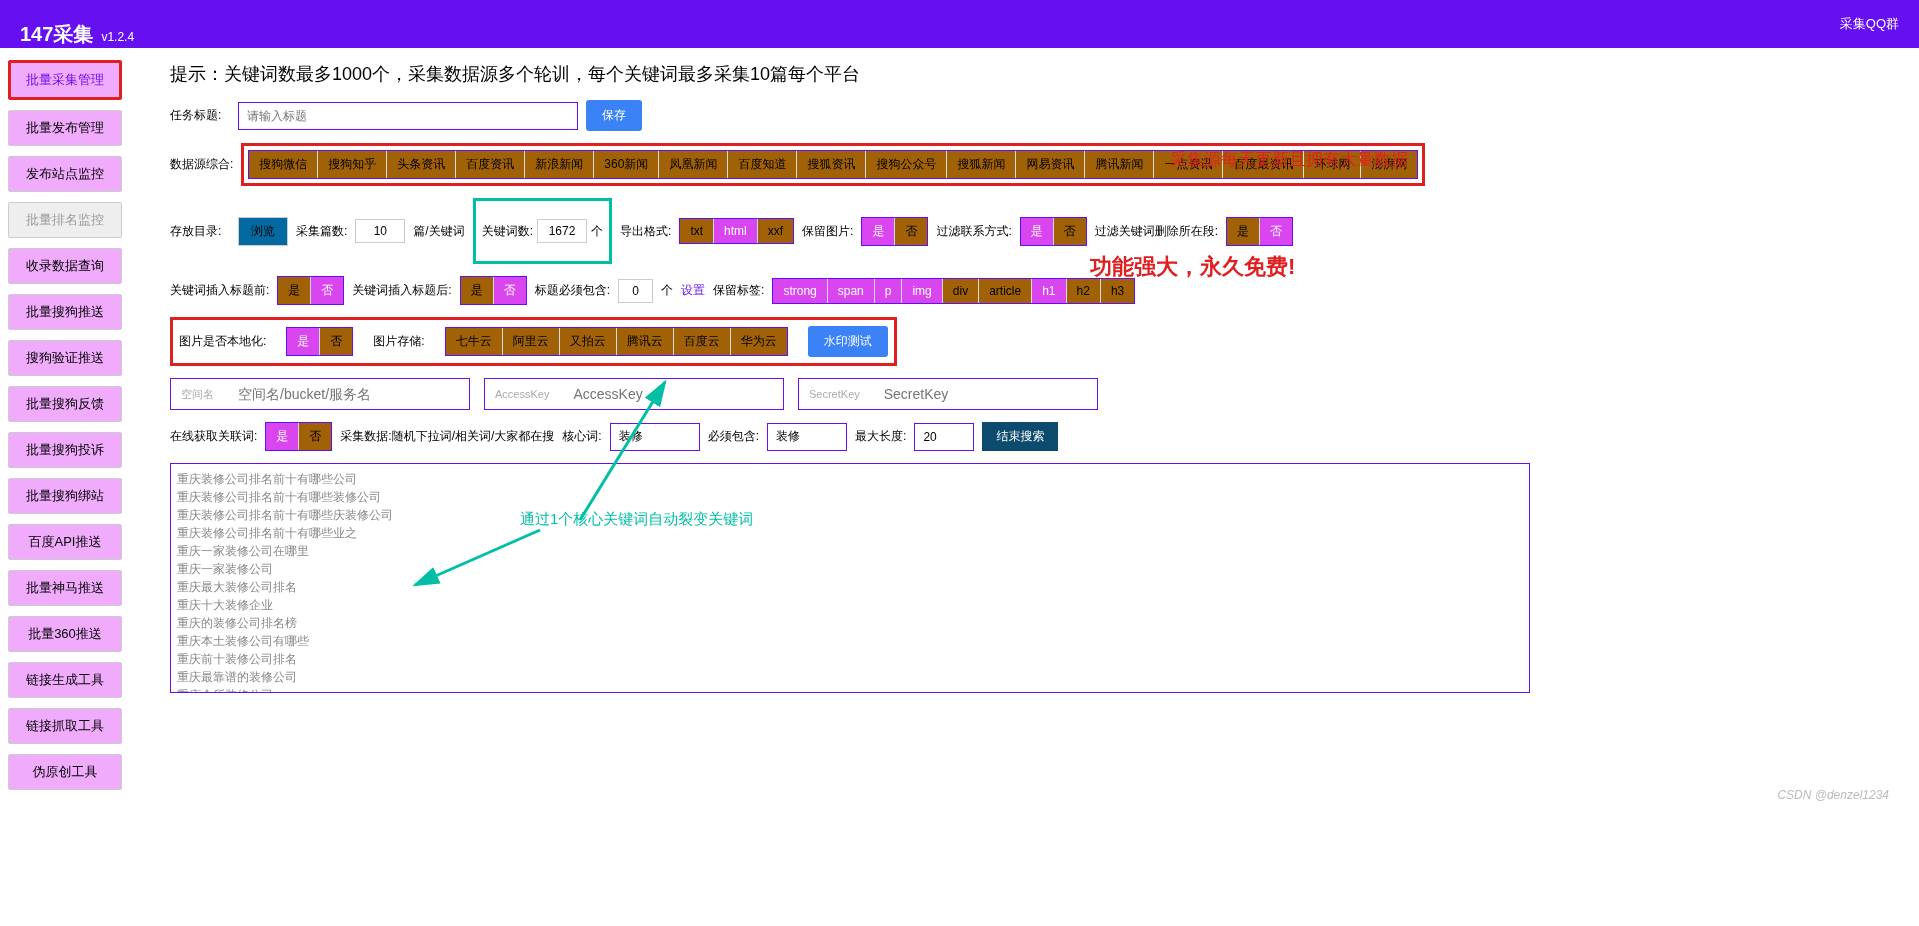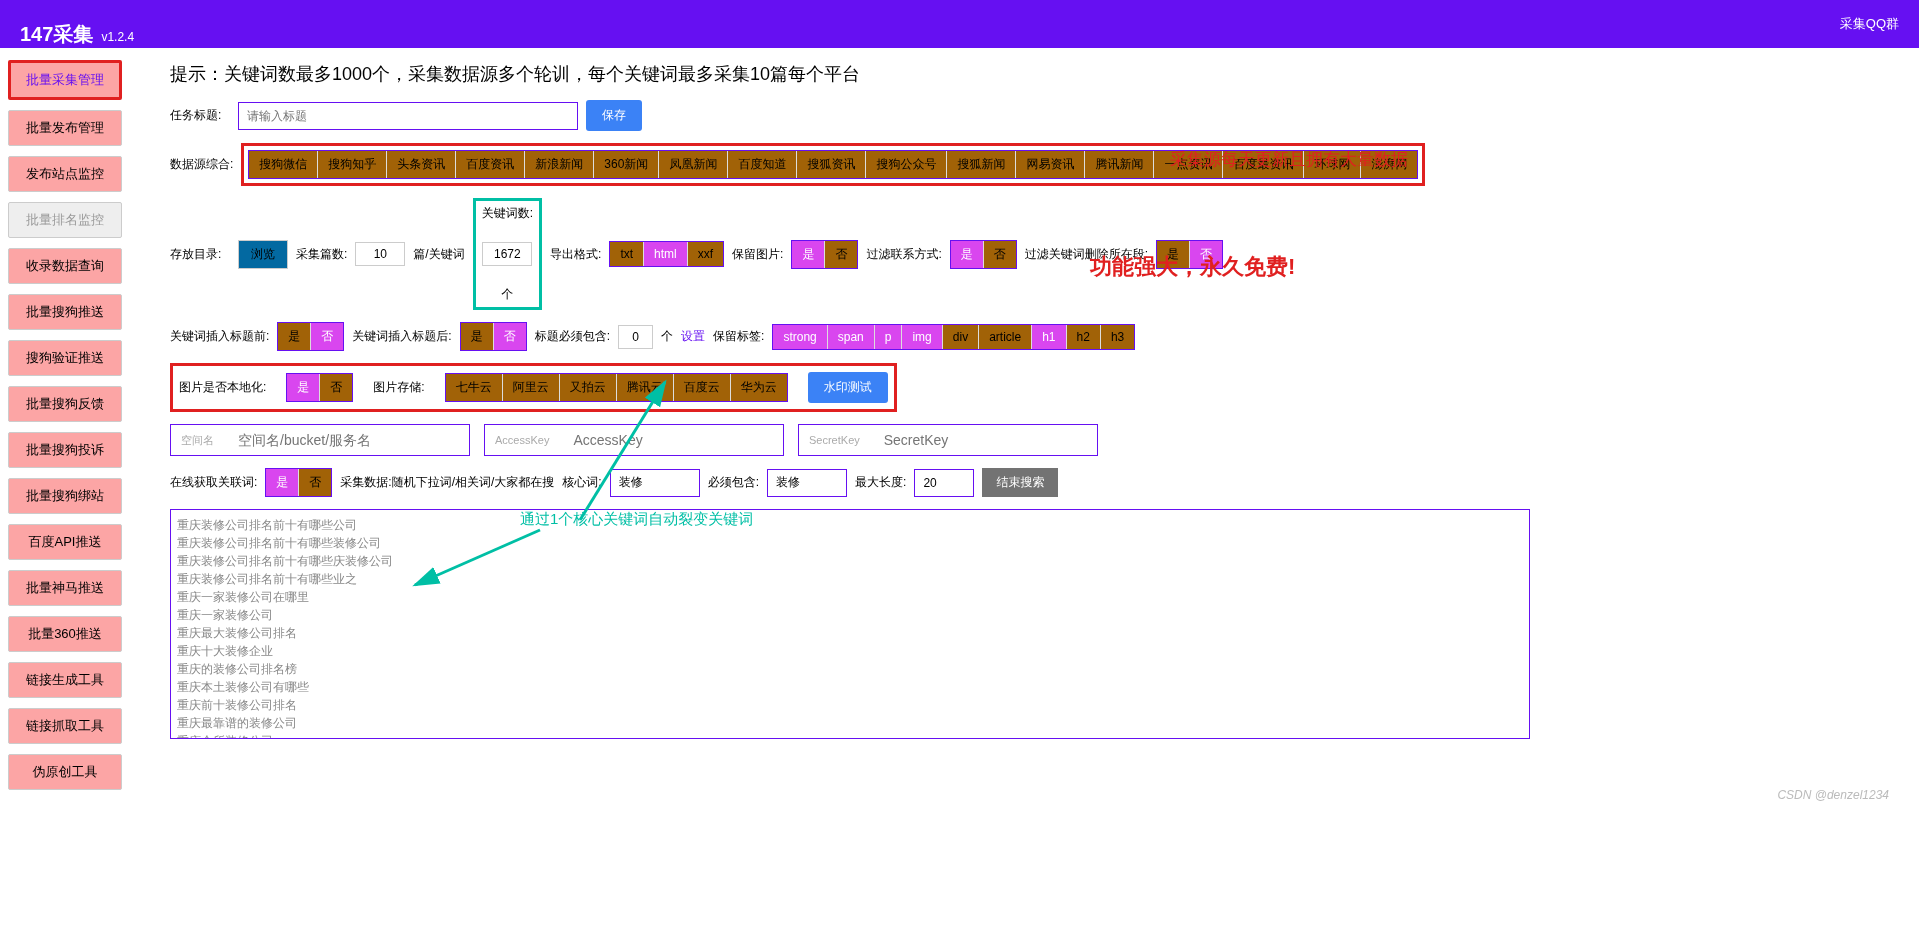--- a/index.html
+++ b/index.html
@@ -6,43 +6,43 @@
 body { background: #fff; font-size: 13px; position: relative; }
 
 .header { background: #6610f2; color: #fff; height: 48px; display: flex; align-items: center; padding: 0 20px; justify-content: space-between; }
 .header-left { display: flex; align-items: baseline; gap: 8px; margin-top: 20px; }
 .header-title { font-size: 20px; font-weight: bold; }
 .header-ver { font-size: 12px; }
 .header-right { font-size: 13px; }
 
 .layout { display: flex; }
 .sidebar { width: 130px; padding: 12px 8px; display: flex; flex-direction: column; gap: 10px; }
-.nav-btn { border: 1px solid #ccc; background: #fca5a5; padding: 8px 4px; font-size: 13px; cursor: pointer; text-align: center; border-radius: 2px; }
+.nav-btn { border: 1px solid #ccc; background: #f0abfc; padding: 8px 4px; font-size: 13px; cursor: pointer; text-align: center; border-radius: 2px; }
 .nav-btn.active { border: 3px solid #e02020; color: #6610f2; }
 .nav-btn.disabled { background: #eee; color: #999; }
 
 .main { flex: 1; padding: 14px 20px 20px 40px; }
 .hint { font-size: 18px; margin-bottom: 14px; }
 
 .row { display: flex; align-items: center; gap: 8px; margin-bottom: 12px; font-size: 12px; flex-wrap: wrap; }
 .label { font-size: 12px; min-width: 60px; }
 .txt-input { border: 1px solid #6610f2; padding: 6px 8px; font-size: 12px; }
 .txt-input.wide { width: 340px; }
 .btn-purple { background: #3b82f6; color: #fff; border: none; padding: 7px 16px; font-size: 12px; cursor: pointer; border-radius: 3px; }
-.btn-red { background: #737373; color: #fff; border: none; padding: 6px 14px; font-size: 12px; cursor: pointer; }
+.btn-red { background: #0c4a6e; color: #fff; border: none; padding: 6px 14px; font-size: 12px; cursor: pointer; }
 .btn-outline { border: 1px solid #ccc; background: #0369a1; padding: 5px 12px; font-size: 12px; cursor: pointer; }
 
 .tag-group { display: flex; border: 1px solid #6610f2; }
 .tag { padding: 5px 10px; font-size: 12px; border-right: 1px solid #ddd; cursor: pointer; background: #a16207; }
 .tag:last-child { border-right: none; }
 .tag.sel { background: #d946ef; color: #fff; }
 
 .src-box { border: 3px solid #e02020; padding: 4px; display: inline-flex; }
 .local-box { border: 3px solid #e02020; padding: 6px; display: inline-flex; align-items: center; gap: 20px; }
-.kw-box { border: 3px solid #00bfa5; padding: 4px 6px; display: inline-flex; align-items: center; gap: 20px; flex-direction: column; }
+.kw-box { border: 3px solid #00bfa5; padding: 18px 6px; display: inline-flex; align-items: center; gap: 4px; }
 
 .small-input { width: 50px; border: 1px solid #ccc; padding: 4px; font-size: 12px; text-align: center; }
 .tiny-input { width: 35px; border: 1px solid #ccc; padding: 4px; font-size: 12px; text-align: center; }
 
 .cloud-row { display: flex; gap: 14px; margin-bottom: 12px; }
 .cloud-field { border: 1px solid #6610f2; padding: 7px 10px; width: 300px; display: flex; align-items: center; gap: 24px; }
 .cloud-label { color: #aaa; font-size: 11px; }
 .cloud-input { border: none; outline: none; font-size: 14px; flex: 1; }
 
 .kw-area { width: 100%; max-width: 1360px; height: 230px; border: 1px solid #6610f2; padding: 6px; font-size: 12px; color: #888; overflow-y: scroll; background: #fff; resize: none; font-family: inherit; line-height: 1.5; }

